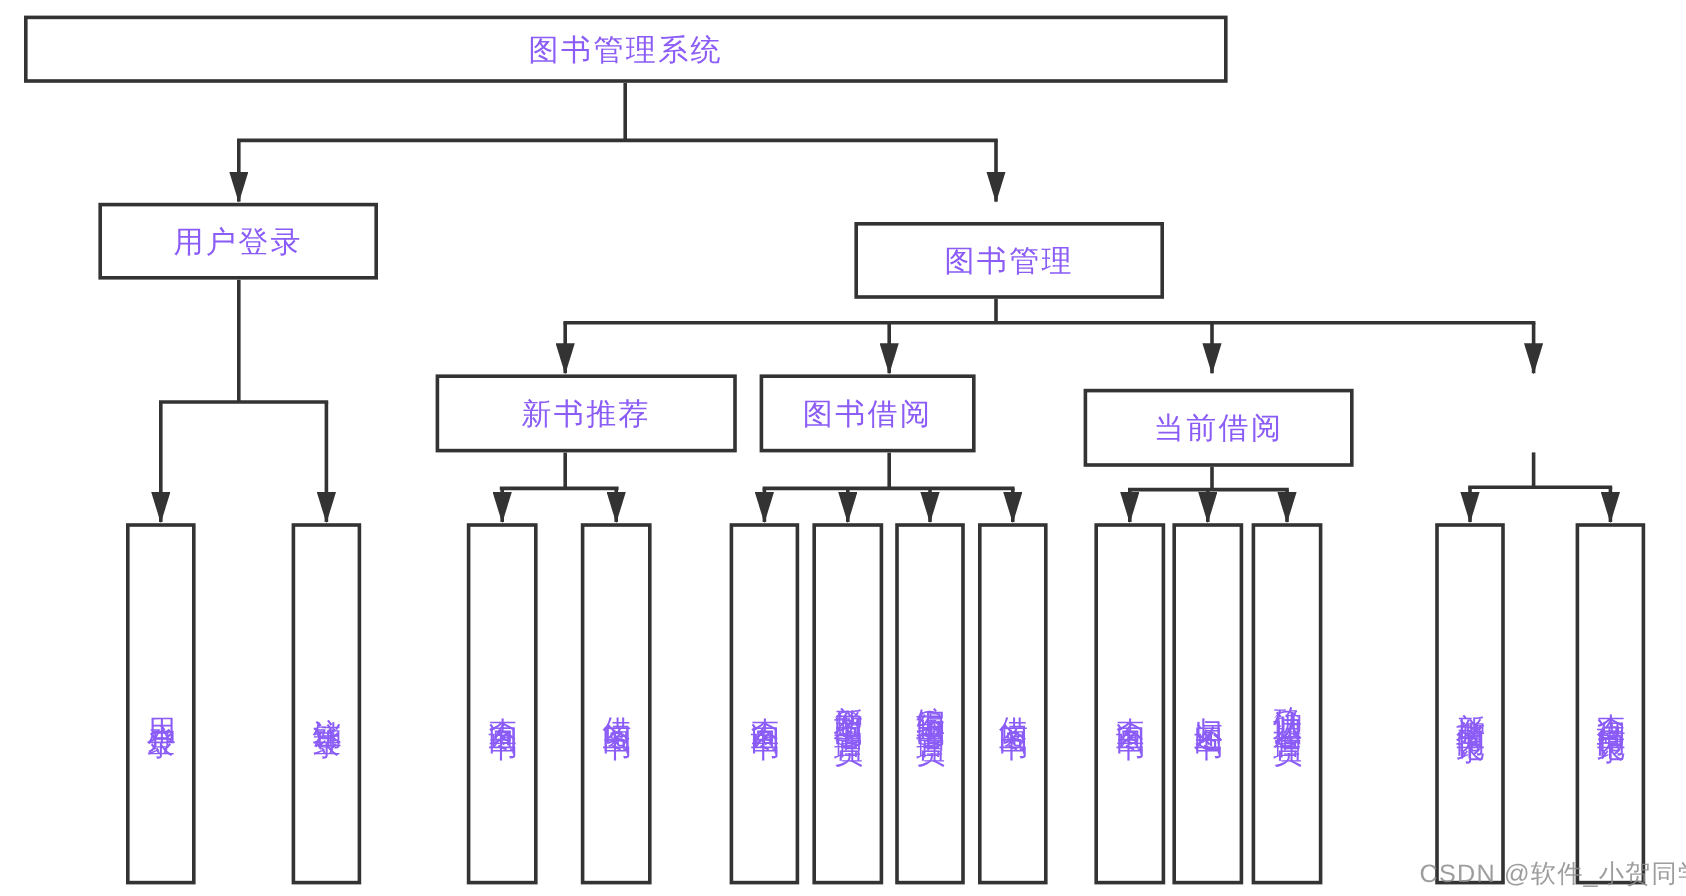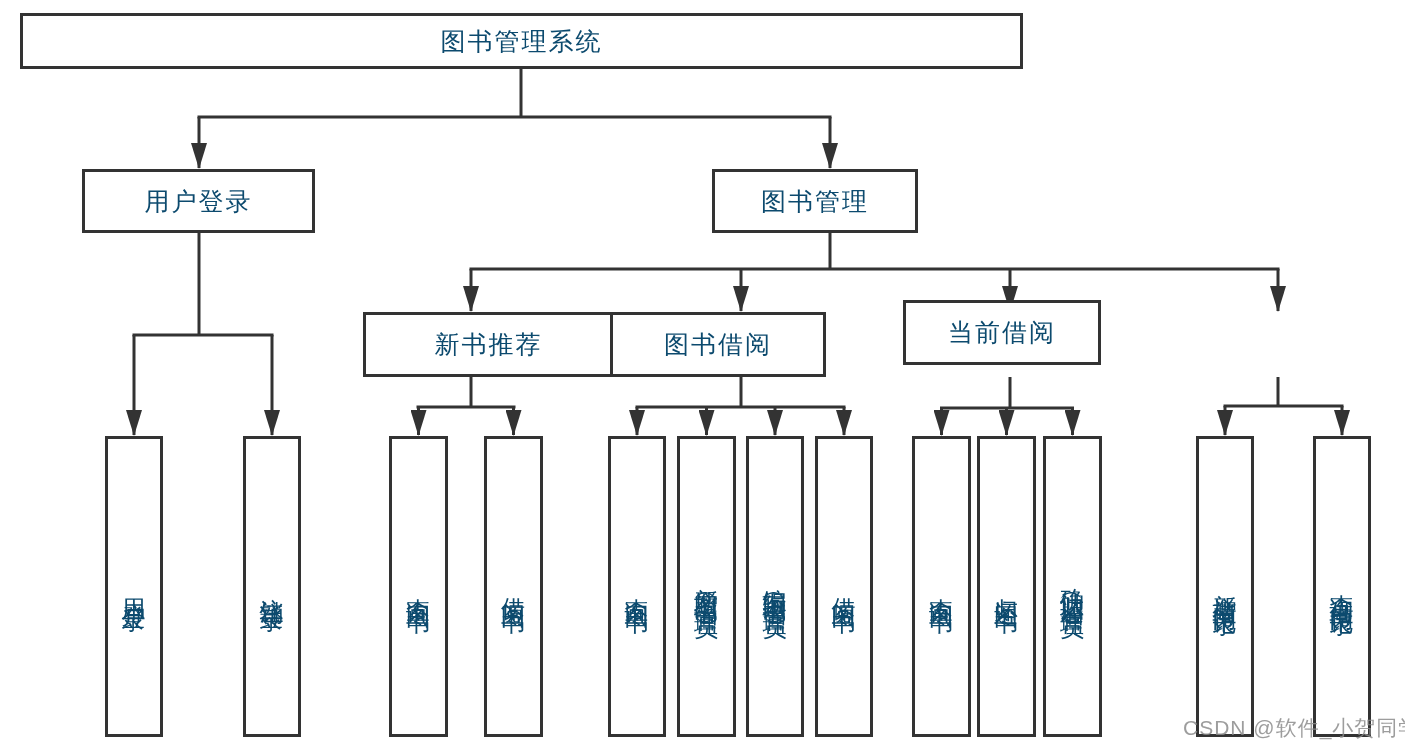--- a/index.html
+++ b/index.html
@@ -12,21 +12,21 @@
   }
   .connectors { position:absolute; left:0; top:0; z-index:1; }
   .box {
     position:absolute;
     box-sizing:border-box;
     background:#ffffff;
     border:3px solid #333333;
     display:flex;
     align-items:center;
     justify-content:center;
-    color:#0c4a6e;
+    color:#8b5cf6;
     z-index:2;
   }
   .hlbl { font-size:25px; letter-spacing:2px; white-space:nowrap; }
   .vlbl {
     writing-mode:vertical-rl;
     font-size:24px;
     letter-spacing:4px;
     line-height:1.05;
     white-space:nowrap;
   }
@@ -95,31 +95,31 @@
     </g>
   </svg>
 
   <div class="box" style="left:20px;top:13px;width:1003px;height:56px">
     <span class="hlbl">图书管理系统</span>
   </div>
 
   <div class="box" style="left:82px;top:169px;width:233px;height:64px">
     <span class="hlbl">用户登录</span>
   </div>
-  <div class="box" style="left:712px;top:169px;width:206px;height:64px">
+  <div class="box" style="left:712px;top:185px;width:258px;height:64px">
     <span class="hlbl">图书管理</span>
   </div>
 
   <div class="box" style="left:363px;top:312px;width:251px;height:65px">
     <span class="hlbl">新书推荐</span>
   </div>
-  <div class="box" style="left:610px;top:312px;width:216px;height:65px">
+  <div class="box" style="left:633px;top:312px;width:180px;height:65px">
     <span class="hlbl">图书借阅</span>
   </div>
-  <div class="box" style="left:903px;top:300px;width:198px;height:65px">
+  <div class="box" style="left:903px;top:324px;width:225px;height:65px">
     <span class="hlbl">当前借阅</span>
   </div>
 
   <div class="box" style="left:105px;top:436px;width:58px;height:301px">
     <span class="vlbl">用户登录</span>
   </div>
   <div class="box" style="left:243px;top:436px;width:58px;height:301px">
     <span class="vlbl">注销登录</span>
   </div>
 

